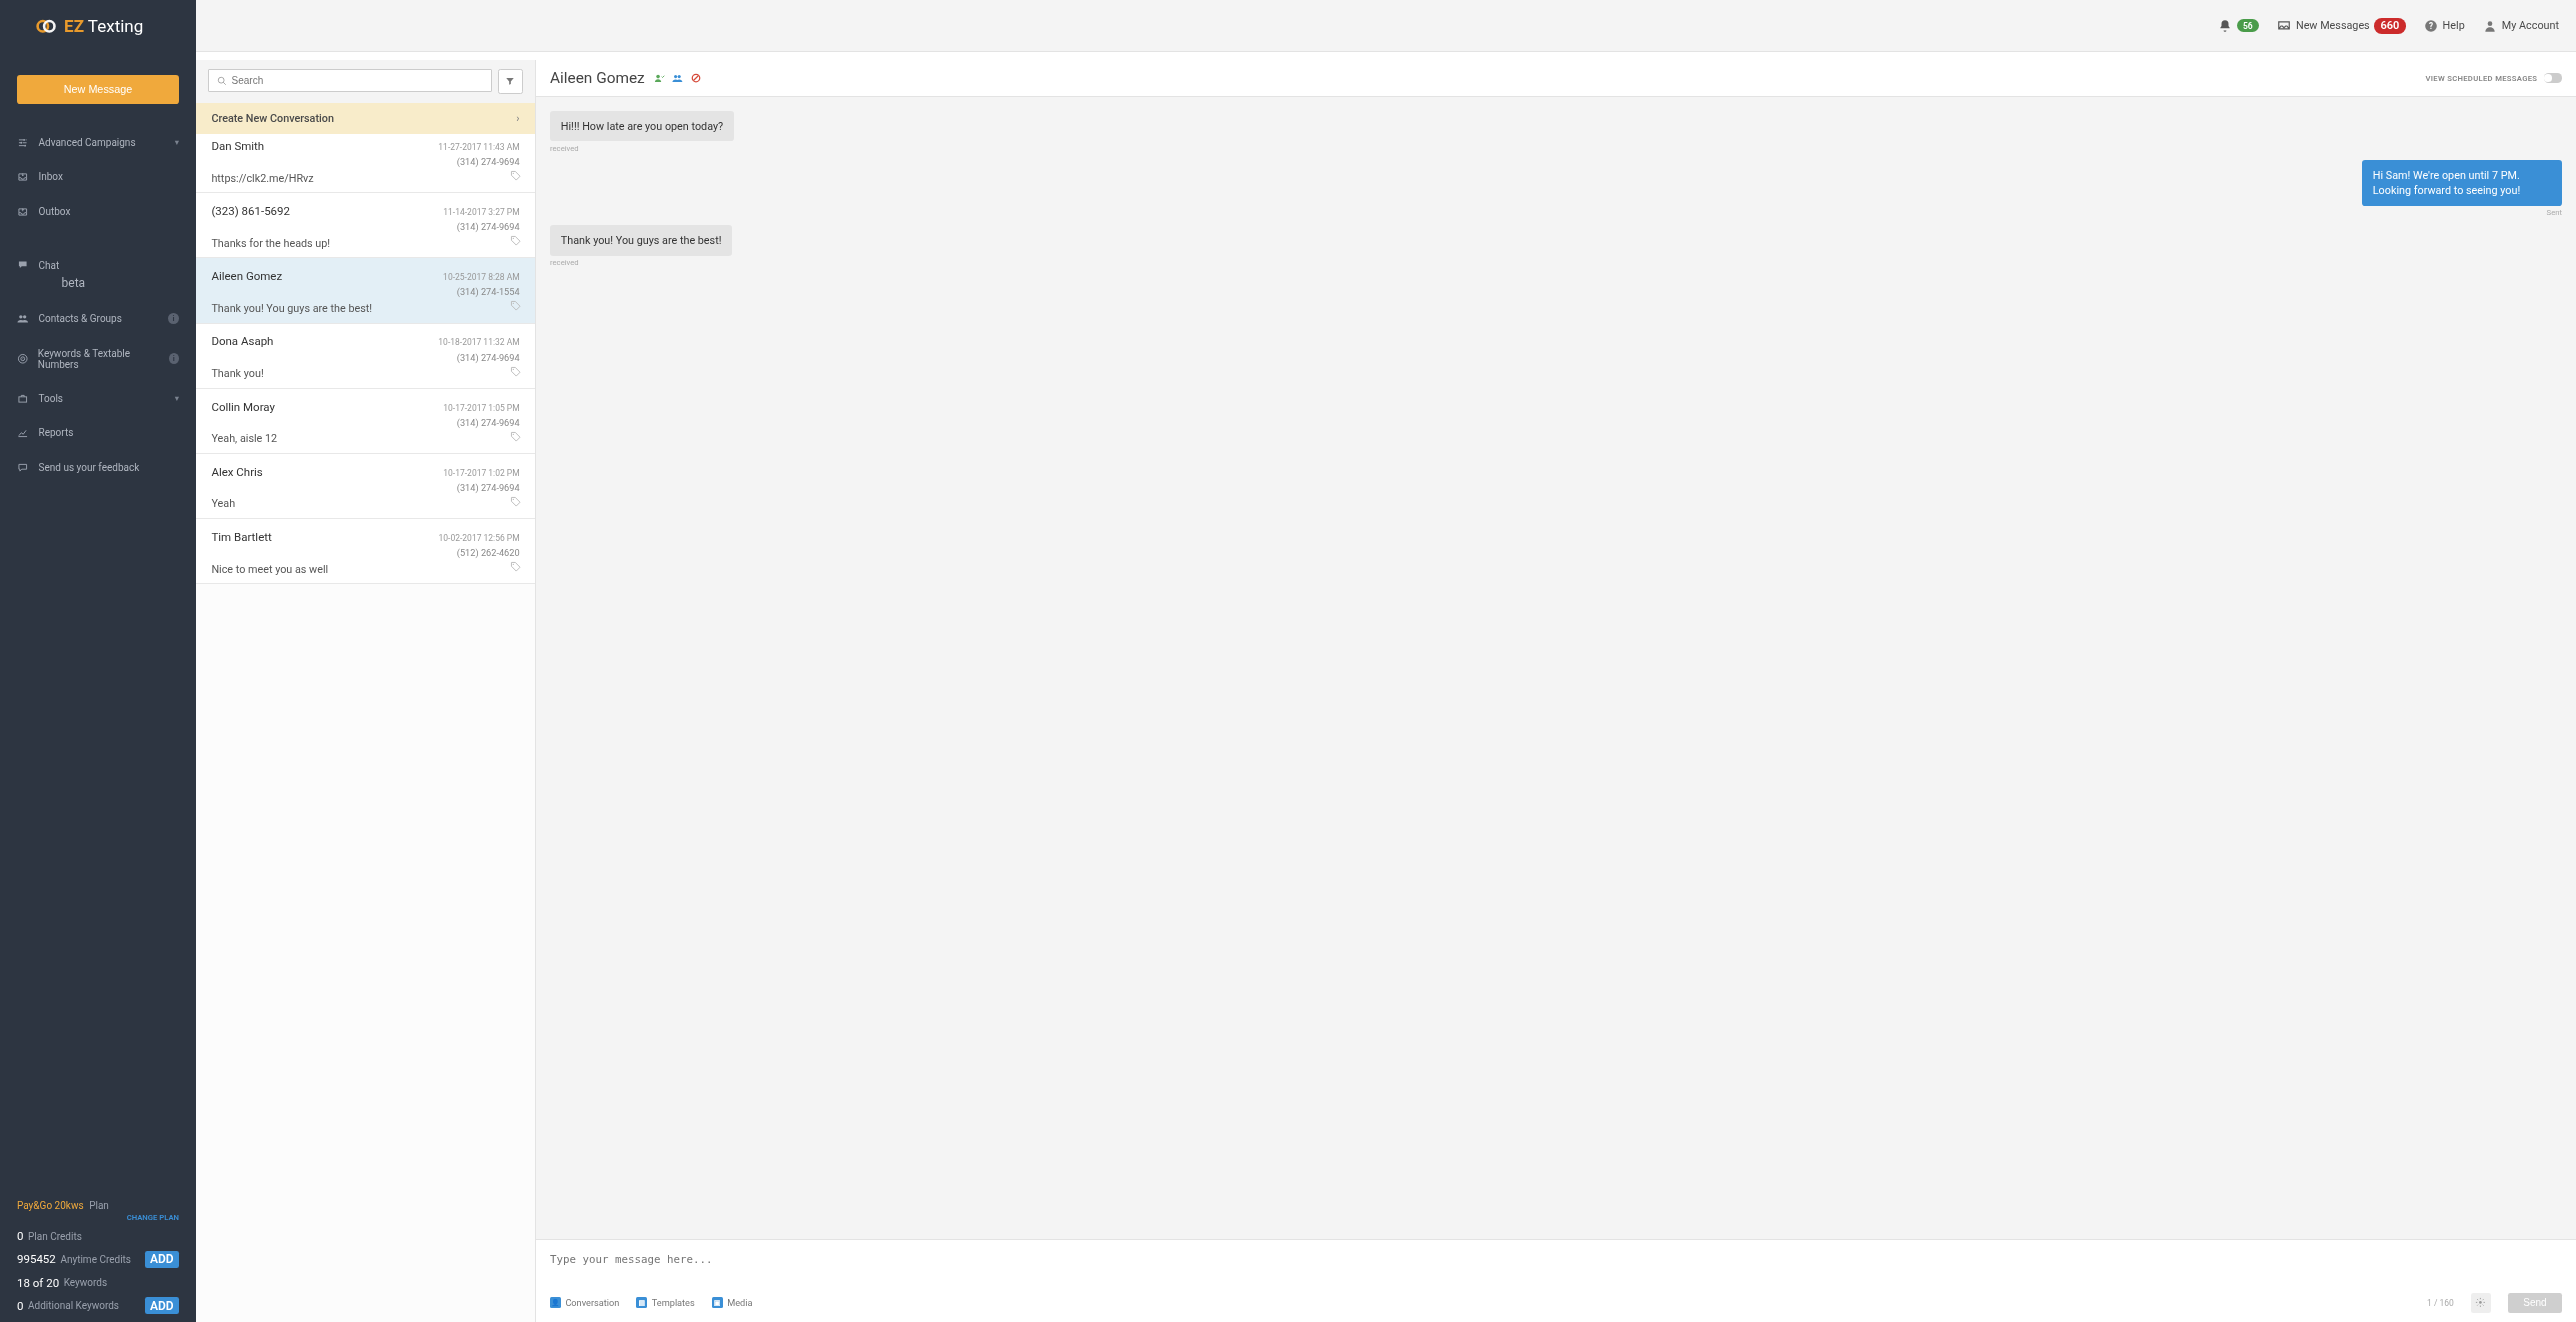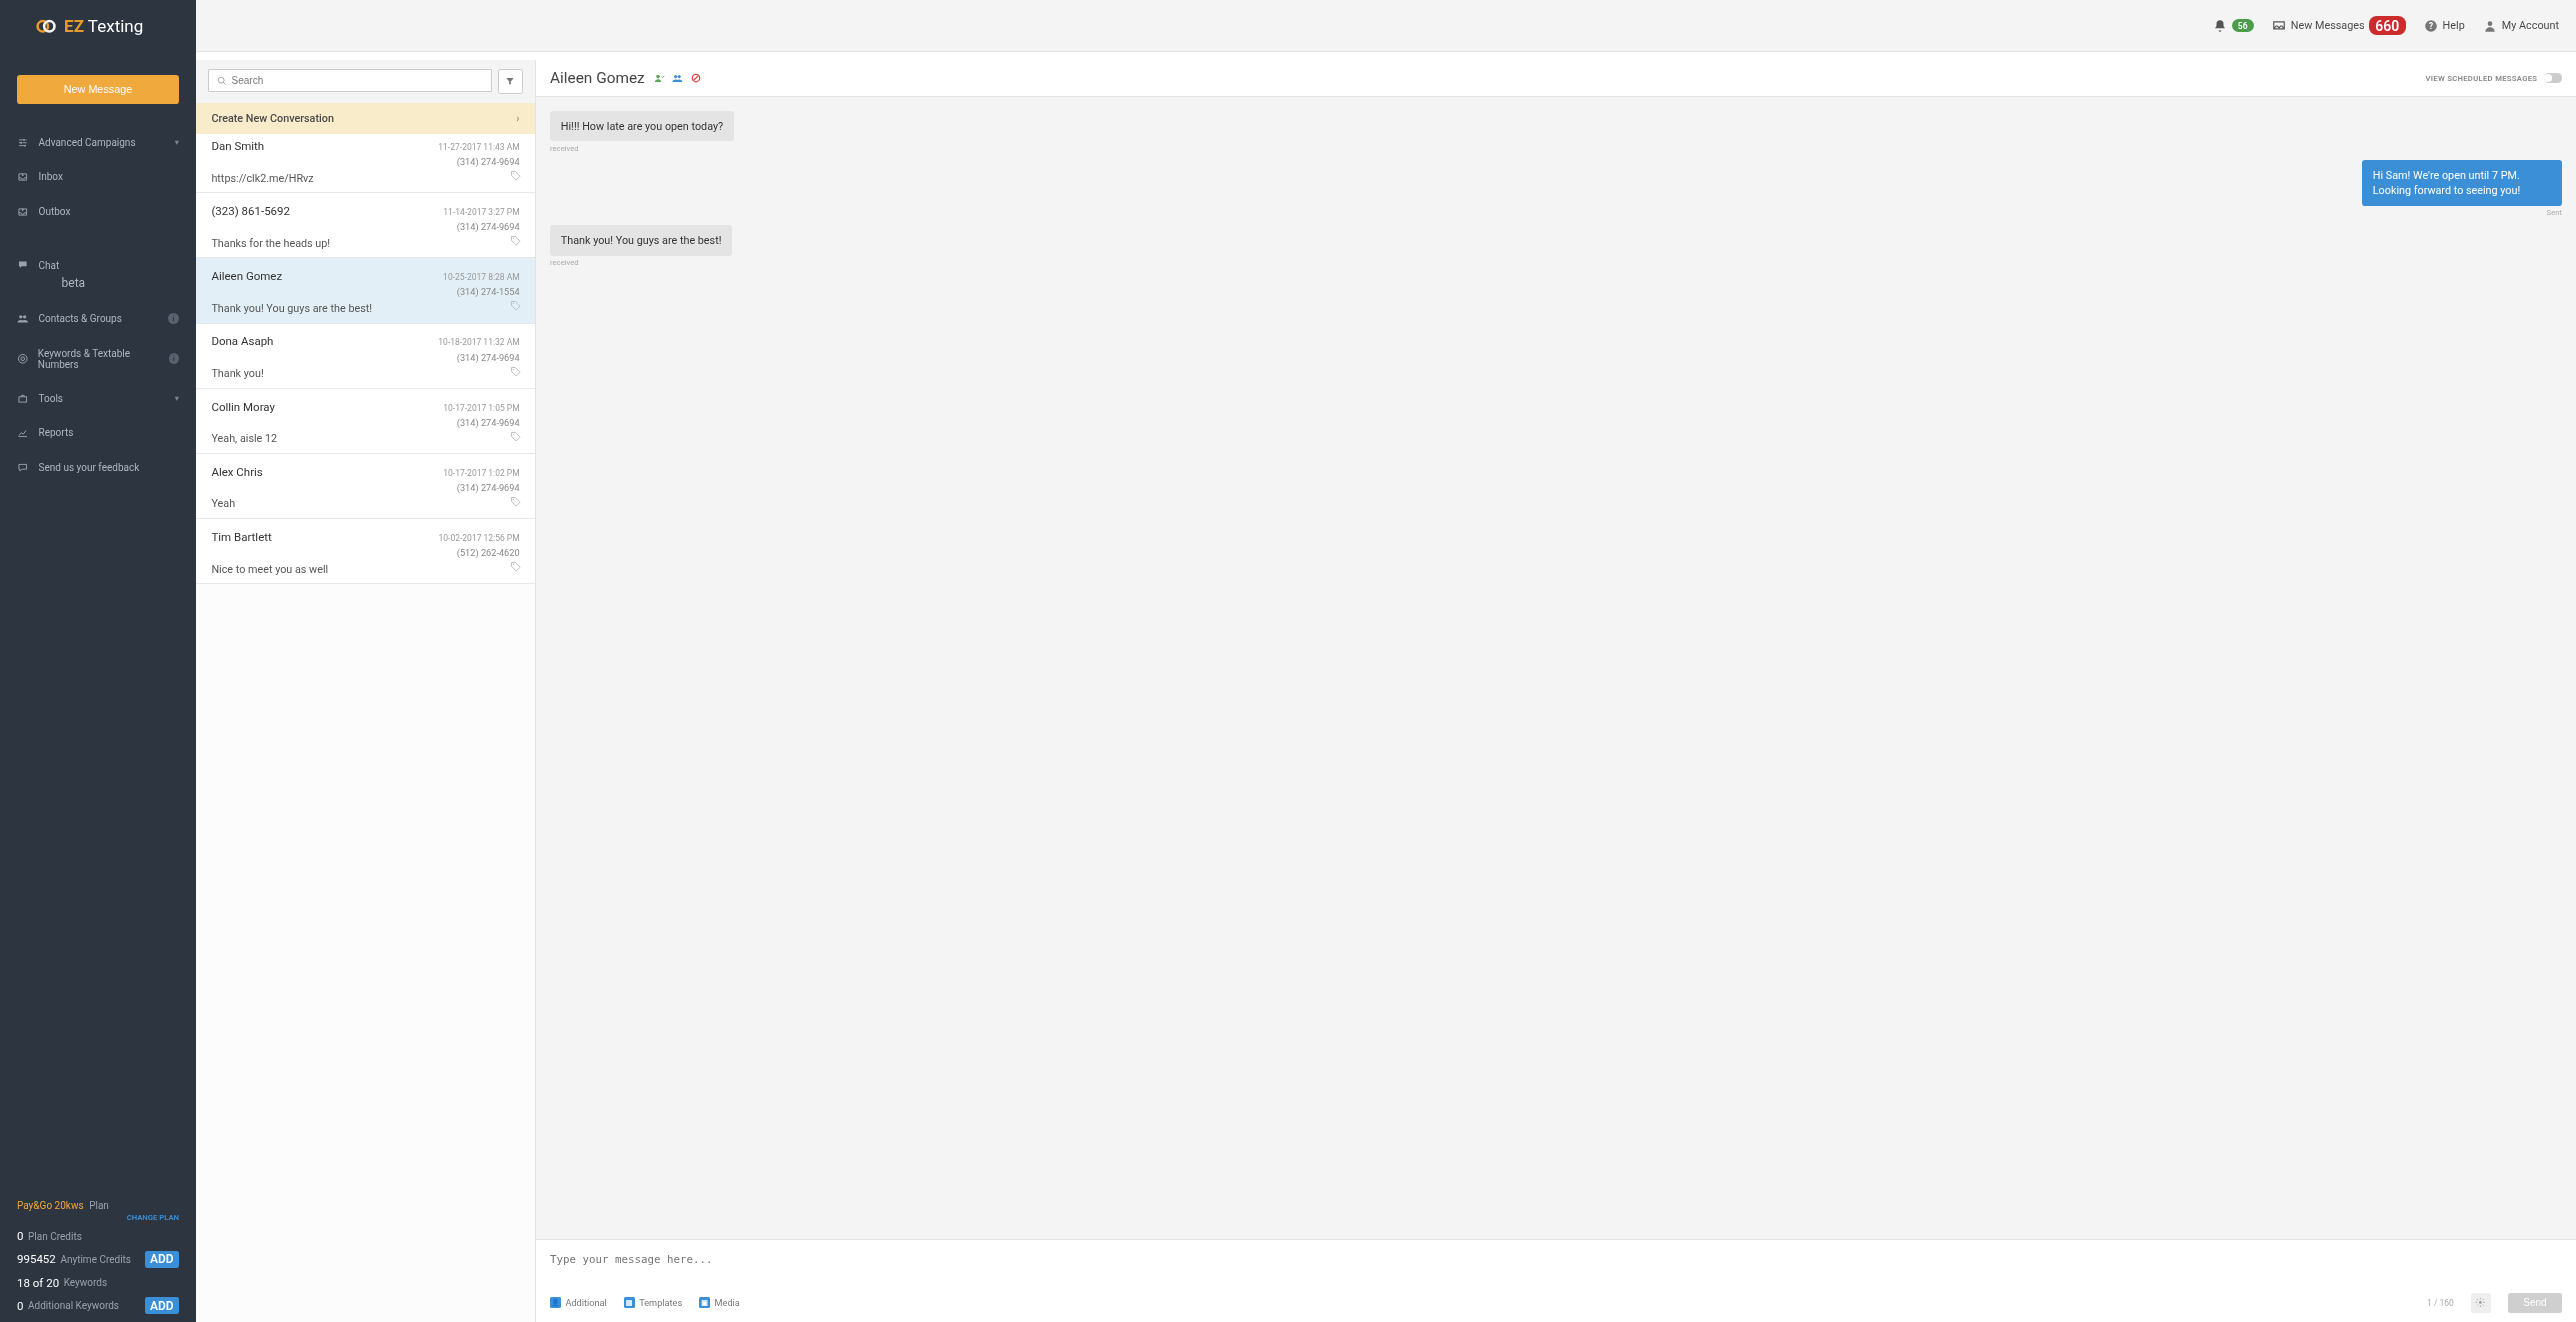--- a/index.html
+++ b/index.html
@@ -28,21 +28,21 @@
 .credit-row { padding: 7.7px 17px 0 17px; display: flex; align-items: center; }
 .credit-num { color: #fff; font-size: 11.5px; }
 .credit-label { color: #9aa1ad; margin-left: 4.6px; font-size: 10px; }
 .add-pill { margin-left: auto; background: #3a8fd6; color: #fff; font-size: 12px; font-weight: 600; padding: 1.5px 5.4px; border-radius: 2.3px; cursor: pointer; }
 
 
 .main { flex: 1; display: flex; flex-direction: column; gap: 8px; }
 .topbar { height: 52px; background: #f4f4f4; border-bottom: 0.8px solid #e3e3e3; display: flex; align-items: center; justify-content: flex-end; padding-right: 17px; gap: 18.5px; }
 .top-item { display: flex; align-items: center; gap: 4.6px; color: #4a4a4a; cursor: pointer; }
 .bell-badge { background: #4a9c4a; color: #fff; font-size: 8.5px; padding: 1.5px 6.2px; border-radius: 7.7px; font-weight: 600; }
-.red-badge { background: #cc2b2b; color: #fff; font-size: 14px; padding: 1.5px 6.2px; border-radius: 7.7px; font-weight: 600; }
+.red-badge { background: #cc2b2b; color: #fff; font-size: 11px; padding: 1.5px 6.2px; border-radius: 7.7px; font-weight: 600; }
 
 .content { flex: 1; display: flex; overflow: hidden; }
 
 
 .convo-col { width: 340px; border-right: 0.8px solid #e3e3e3; display: flex; flex-direction: column; background: #fcfcfc; }
 .search-row { padding: 9.2px 12.3px; display: flex; gap: 6.2px; background: #f4f4f4; }
 .search-box { flex: 1; border: 0.8px solid #ccc; border-radius: 1px; height: 23px; display: flex; align-items: center; padding: 0 7.7px; background: #fff; }
 .search-box input { border: none; outline: none; flex: 1; font-size: 10px; margin-left: 4.6px; }
 .filter-btn { width: 24.6px; height: 24.6px; border: 0.8px solid #ccc; border-radius: 2.3px; background: #fff; display: flex; align-items: center; justify-content: center; cursor: pointer; color: #666; }
 .create-row { background: #f8ecca; padding: 9.2px 15.4px; display: flex; align-items: center; cursor: pointer; font-weight: 500; color: #4a4a4a; font-size: 10.8px; }
@@ -397,21 +397,21 @@
             <div class="msg-row received">
               <div class="bubble received">Thank you! You guys are the best!</div>
               <div class="msg-status">received</div>
             </div>
           </div>
         <div class="composer">
           <textarea class="composer-input" placeholder="Type your message here..." style=""></textarea>
           <div class="composer-bar">
             <div class="comp-action">
               <span class="comp-icon">👤</span>
-              <span>Additional</span>
+              <span>Conversation</span>
             </div>
             <div class="comp-action">
               <span class="comp-icon">▤</span>
               <span>Templates</span>
             </div>
             <div class="comp-action">
               <span class="comp-icon">▣</span>
               <span>Media</span>
             </div>
             <div class="comp-spacer"></div>

